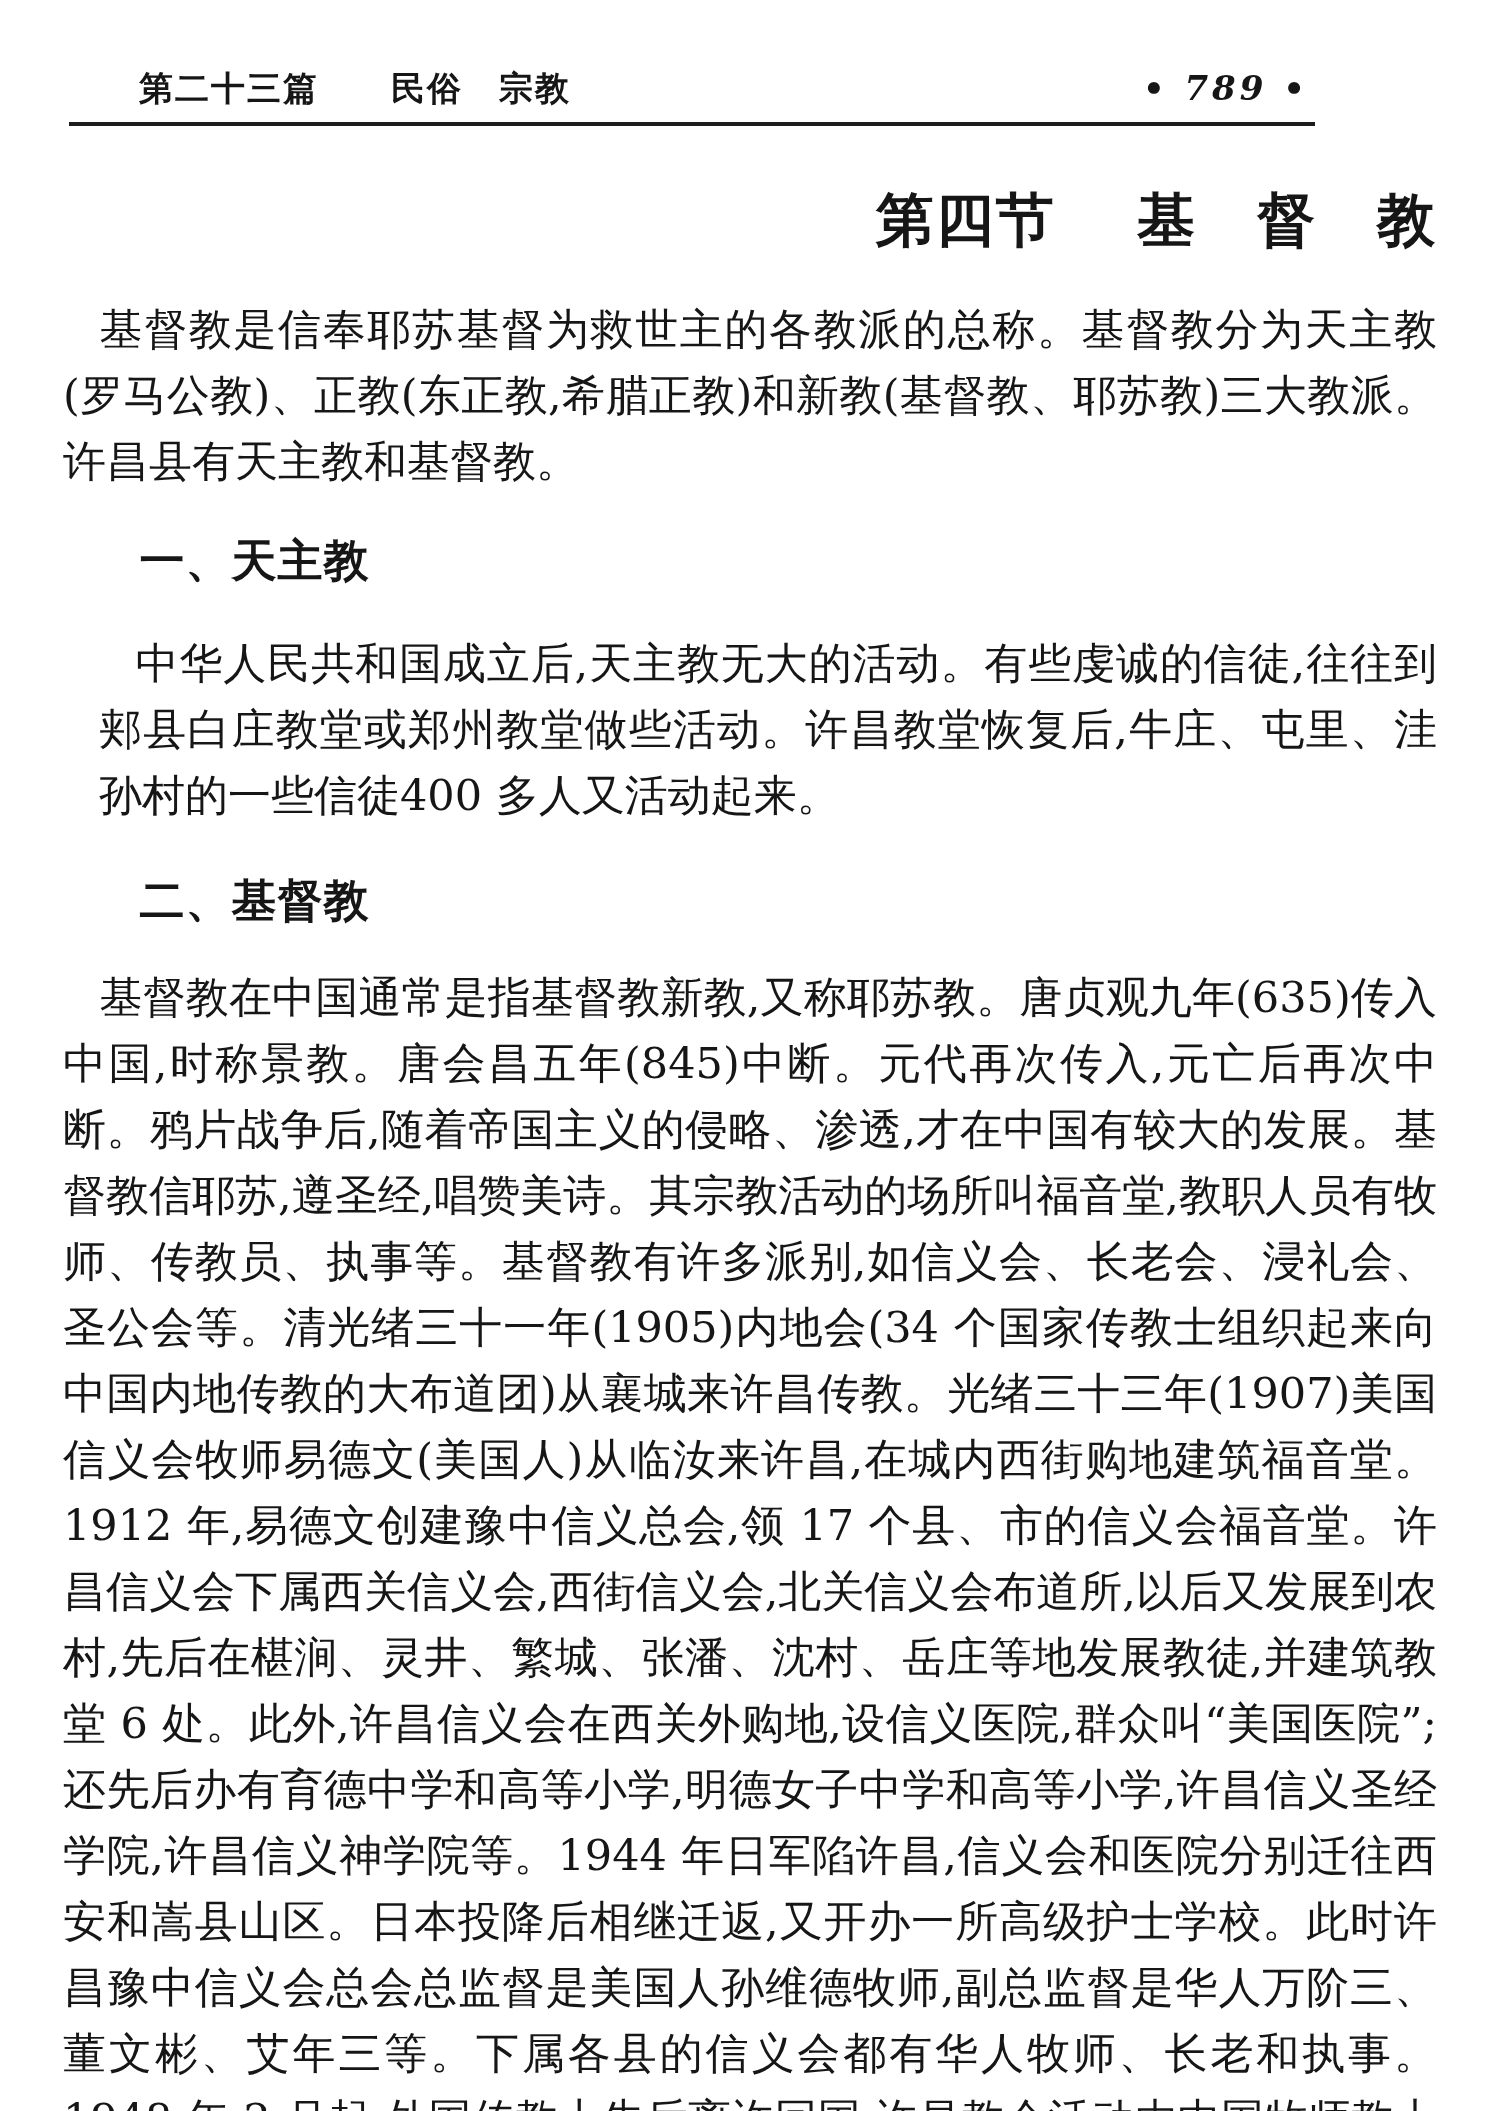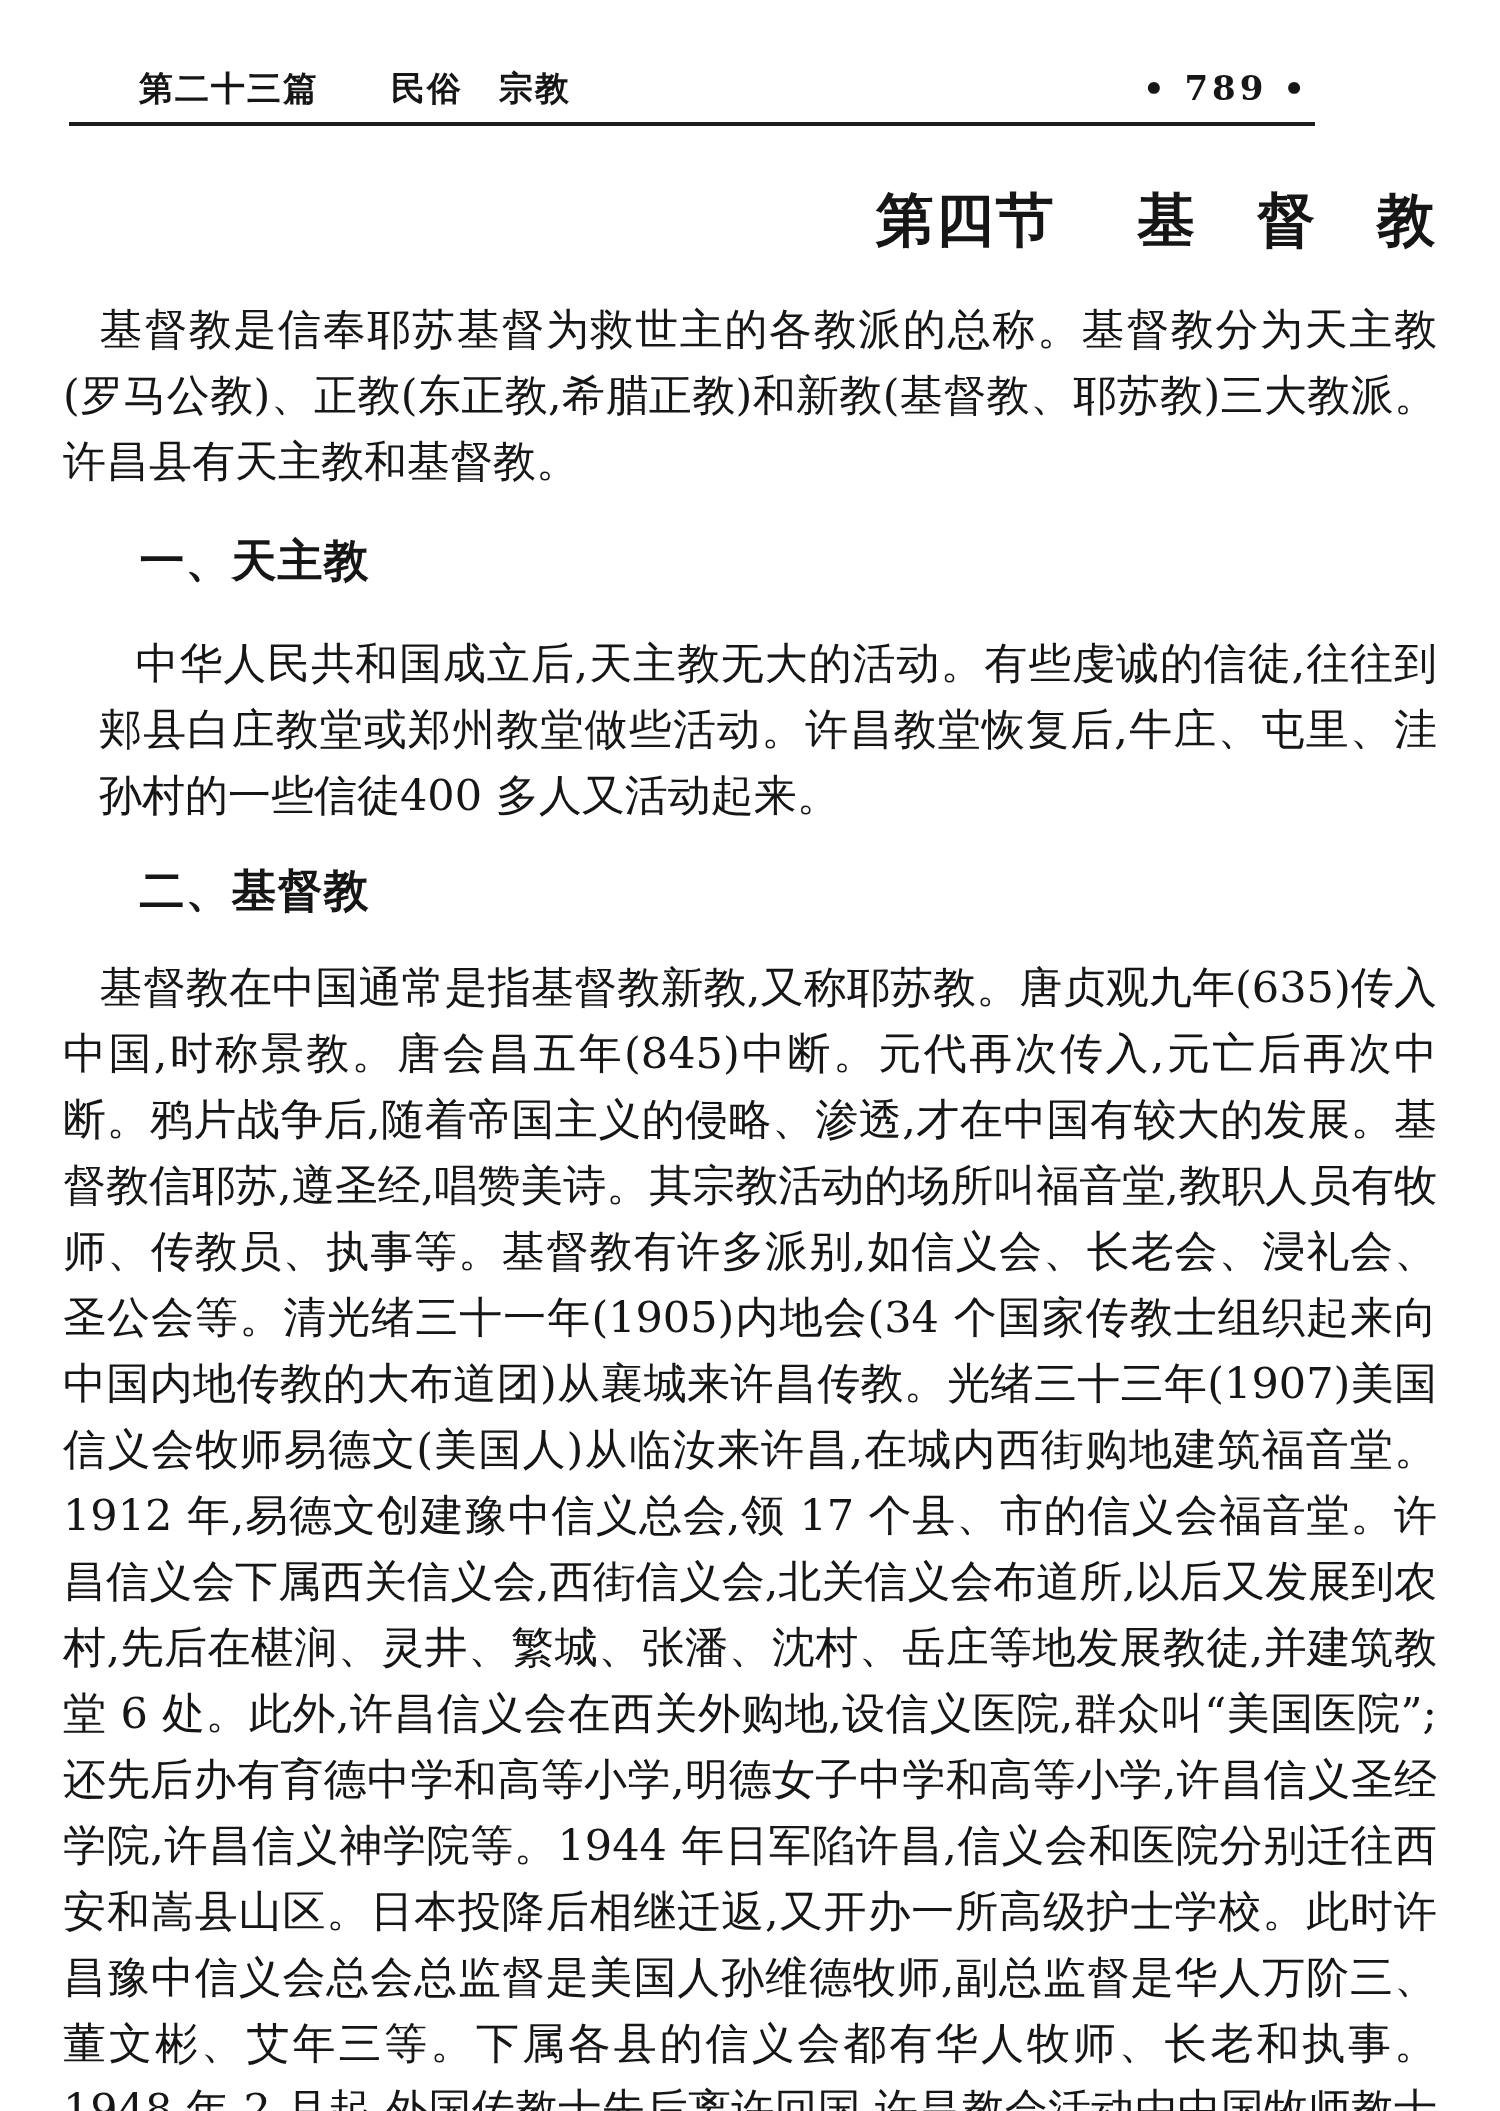--- a/index.html
+++ b/index.html
@@ -30,20 +30,21 @@
     height: 44px;
     line-height: 44px;
   }
   .chapter-title {
     font-size: 34px;
     font-weight: 700;
     letter-spacing: 2px;
   }
   .folio {
     font-size: 34px;
+    font-style: italic;
     font-weight: 600;
     letter-spacing: 4px;
   }
   .header-rule {
     border-bottom: 4px solid #1d1d1d;
     margin: 12px 122px 0 6px;
     height: 0;
   }
   
   .section-title {
@@ -69,21 +70,21 @@
   }
   .para-intro        { margin-top: 36px; }
   .sub-heading {
     margin: 38px 0 0 0;
     font-size: 45px;
     line-height: 58px;
     font-weight: 700;
     text-indent: 1.7em;
     letter-spacing: 1px;
   }
-  .sub-heading-2     { margin-top: 34px; }
+  .sub-heading-2     { margin-top: 44px; }
   .para-catholic     { margin-top: 40px; margin-left: 36px; }
   .para-protestant   { margin-top: 34px; }
 </style>
 </head>
 <body>
 
 <div class="page">
 
   <div class="running-header">
     <span class="chapter-title">第二十三篇　　民俗　宗教</span>

